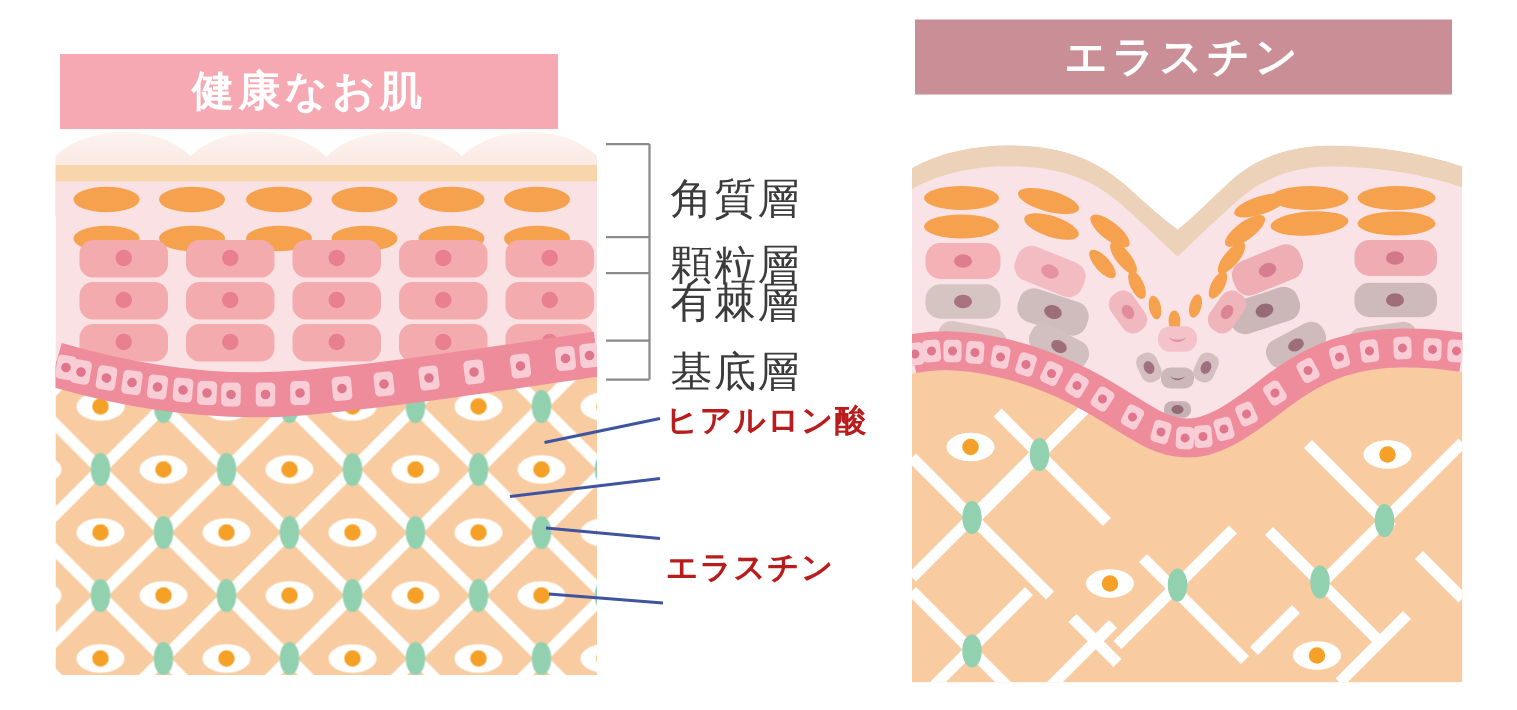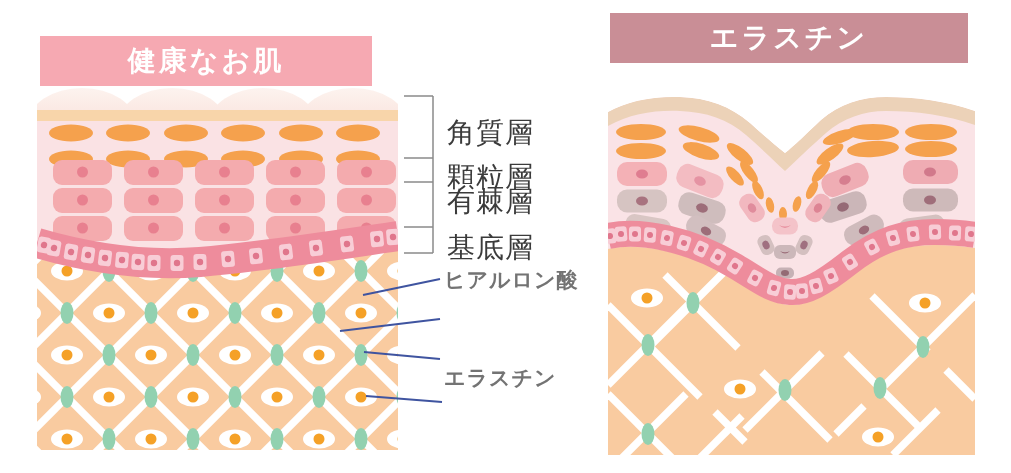--- a/index.html
+++ b/index.html
@@ -3,21 +3,21 @@
 <meta charset="utf-8">
 <style>
   html,body{margin:0;padding:0;background:#ffffff;}
   .stage{position:relative;width:1011px;height:473px;background:#ffffff;overflow:hidden;
          font-family:"Liberation Sans","DejaVu Sans",sans-serif;}
   .banner{position:absolute;top:13px;height:50px;display:flex;align-items:center;justify-content:center;
           color:#ffffff;font-size:28px;font-weight:bold;letter-spacing:3px;}
   .banner-left{left:40px;width:332px;background:#f6a9b2;margin-top:23px;}
   .banner-right{left:610px;width:358px;background:#c98e96;}
   .layer-label{position:absolute;left:447px;font-size:28px;color:#3b3b3b;letter-spacing:1px;white-space:nowrap;}
-  .comp-label{position:absolute;left:444px;font-size:21px;font-weight:600;color:#737373;letter-spacing:1px;white-space:nowrap;}
+  .comp-label{position:absolute;left:444px;font-size:21px;font-weight:600;color:#b91c1c;letter-spacing:1px;white-space:nowrap;}
   svg{position:absolute;left:0;top:0;}
 </style>
 </head>
 <body>
 
 <div class="stage">
 
   <svg width="1011" height="473" viewBox="0 0 1011 473">
     <defs>
       <linearGradient id="bumpGrad" x1="0" y1="0" x2="0" y2="1">

